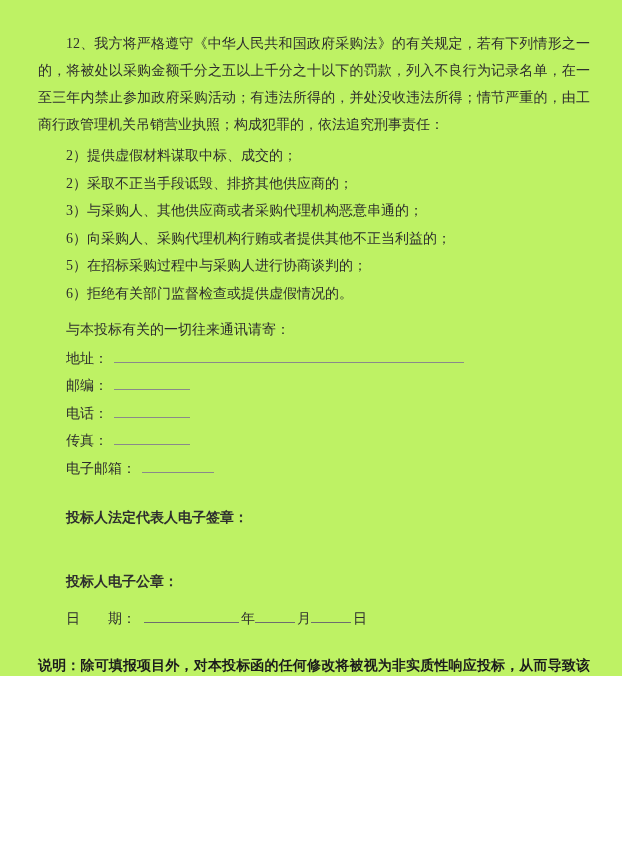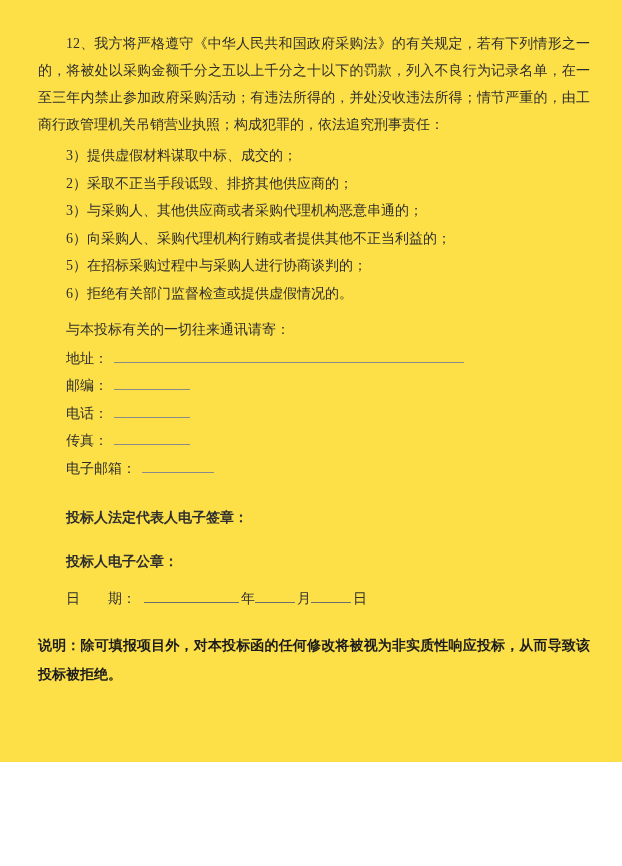--- a/index.html
+++ b/index.html
@@ -1,20 +1,20 @@
 <!DOCTYPE html>
 <html><head>
 <meta charset="utf-8">
 <style>
   html, body { margin: 0; padding: 0; background: #ffffff; }
   .page {
     position: relative;
     width: 622px;
-    height: 762px;
-    background: #fde047;
+    height: 676px;
+    background: #bef264;
     color: #2e2e2e;
     font-family: "Liberation Serif", "DejaVu Serif", serif;
     font-size: 14px;
     box-sizing: border-box;
     padding: 30px 32px 0 38px;
     overflow: hidden;
   }
   .para12 {
     margin: 0;
     line-height: 27px;
@@ -49,21 +49,21 @@
   .blank-email { width: 72px; }
   .blank-phone { width: 168px; border-bottom-color: #6e6e6e; }
   .blank-year { width: 95px; border-bottom-color: #6e6e6e; margin-left: 8px; margin-right: 2px; }
   .blank-md { width: 40px; border-bottom-color: #6e6e6e; margin-left: 0; margin-right: 2px; }
   .sig-line {
     line-height: 27.5px;
     padding-left: 2em;
     font-weight: bold;
   }
   .sig-legal { margin-top: 22px; }
-  .sig-company { margin-top: 16px; }
+  .sig-company { margin-top: 36px; }
   .date-line {
     margin-top: 10px;
     line-height: 27.5px;
     padding-left: 2em;
     white-space: nowrap;
   }
   .note {
     margin-top: 18px;
     line-height: 29px;
     font-weight: bold;
@@ -82,21 +82,21 @@
   }
 </style>
 </head>
 <body>
 
 <div class="page">
 
   <p class="para12">12、我方将严格遵守《中华人民共和国政府采购法》的有关规定，若有下列情形之一的，将被处以采购金额千分之五以上千分之十以下的罚款，列入不良行为记录名单，在一至三年内禁止参加政府采购活动；有违法所得的，并处没收违法所得；情节严重的，由工商行政管理机关吊销营业执照；构成犯罪的，依法追究刑事责任：</p>
 
   <div class="list">
-    <div class="list-item">3）提供虚假材料谋取中标、成交的；</div>
+    <div class="list-item">2）提供虚假材料谋取中标、成交的；</div>
     <div class="list-item">2）采取不正当手段诋毁、排挤其他供应商的；</div>
     <div class="list-item">3）与采购人、其他供应商或者采购代理机构恶意串通的；</div>
     <div class="list-item">6）向采购人、采购代理机构行贿或者提供其他不正当利益的；</div>
     <div class="list-item">5）在招标采购过程中与采购人进行协商谈判的；</div>
     <div class="list-item">6）拒绝有关部门监督检查或提供虚假情况的。</div>
   </div>
 
   <div class="contact-intro">与本投标有关的一切往来通讯请寄：</div>
 
   <div class="contact-row">

